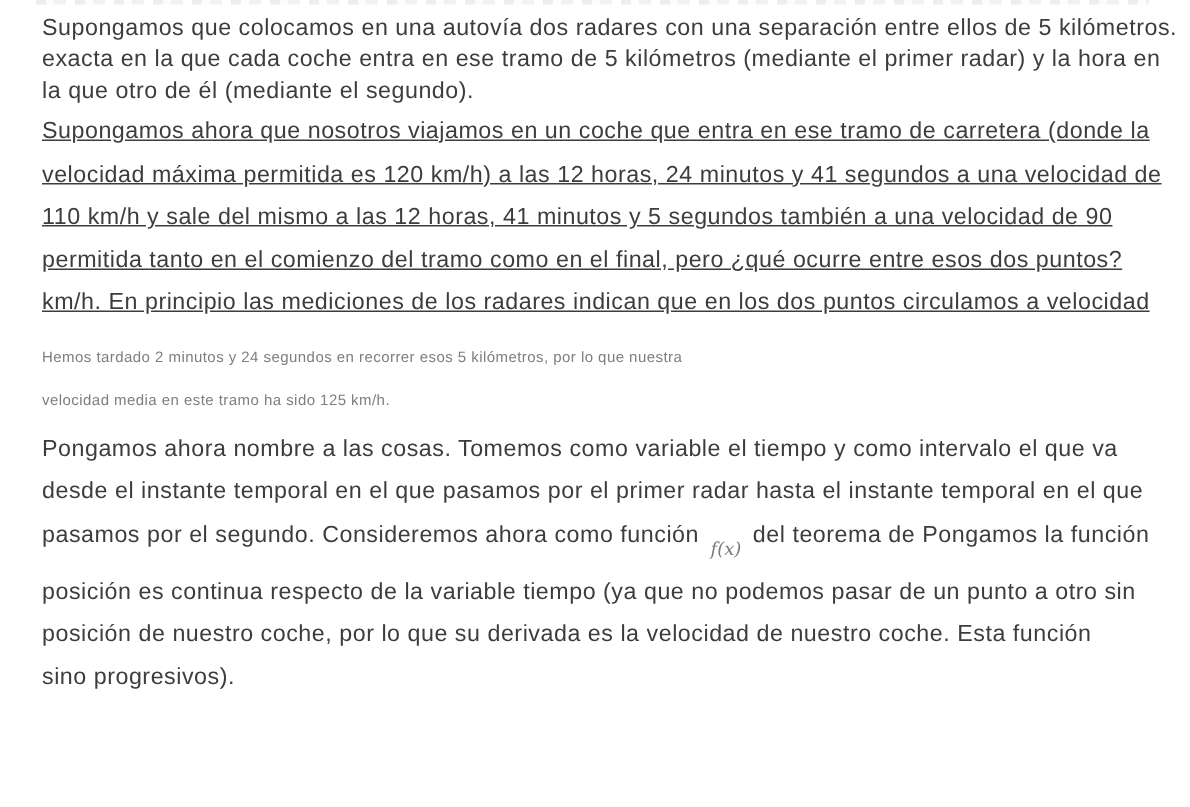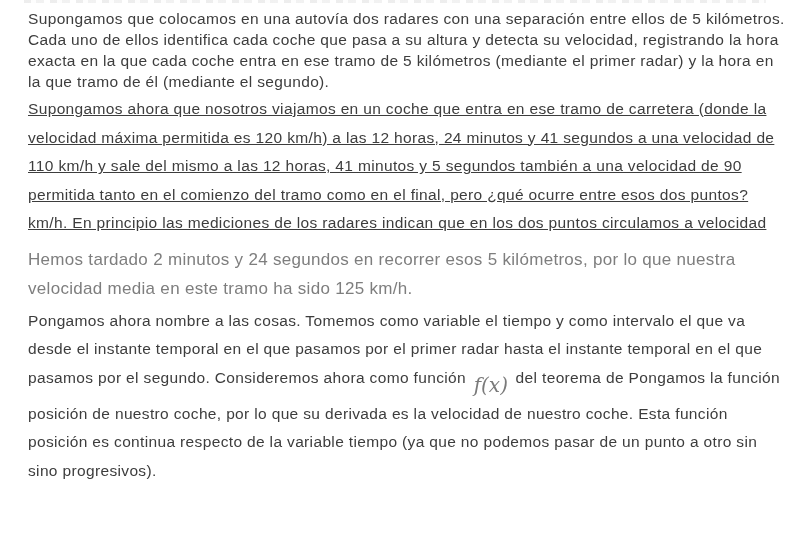--- a/index.html
+++ b/index.html
@@ -47,72 +47,71 @@
     line-height: 21px;
     margin: 0 0 3px 0;
   }
   .p2 {
     line-height: 28.6px;
     margin: 0;
     text-decoration: underline;
   }
   .quote {
     color: #7e7e7e;
-    font-size: 17px;
+    font-size: 10px;
     letter-spacing: 0.3px;
     line-height: 29px;
     margin: 7px 0 0 0;
     white-space: nowrap;
   }
   .p3 {
     line-height: 28.5px;
     margin: 4px 0 0 0;
   }
   .line { white-space: nowrap; }
   .formula {
     display: inline-block;
     font-family: "DejaVu Serif", serif;
     font-style: italic;
-    font-size: 20px;
+    font-size: 12px;
     line-height: 26px;
     color: #7a7a7a;
     letter-spacing: 0;
     padding: 3px 3px 2px 3px;
     vertical-align: -9px;
   }
 </style>
 </head>
 <body>
 
 <div class="page">
 
   <div class="clip-artifact"></div>
 
   <div class="para p1">
     <div class="line">Supongamos que colocamos en una autovía dos radares con una separación entre ellos de 5 kilómetros.</div>
-    <div class="line">Cada uno de ellos identifica cada coche que pasa a su altura y detecta su velocidad, registrando la hora</div>
     <div class="line">exacta en la que cada coche entra en ese tramo de 5 kilómetros (mediante el primer radar) y la hora en</div>
-    <div class="line">la que tramo de él (mediante el segundo).</div>
+    <div class="line">la que otro de él (mediante el segundo).</div>
   </div>
 
   <div class="para p2">
     <div class="line">Supongamos ahora que nosotros viajamos en un coche que entra en ese tramo de carretera (donde la</div>
     <div class="line">velocidad máxima permitida es 120 km/h) a las 12 horas, 24 minutos y 41 segundos a una velocidad de</div>
     <div class="line">110 km/h y sale del mismo a las 12 horas, 41 minutos y 5 segundos también a una velocidad de 90</div>
     <div class="line">permitida tanto en el comienzo del tramo como en el final, pero ¿qué ocurre entre esos dos puntos?</div>
     <div class="line">km/h. En principio las mediciones de los radares indican que en los dos puntos circulamos a velocidad</div>
   </div>
 
   <div class="quote">
     <div class="line">Hemos tardado 2 minutos y 24 segundos en recorrer esos 5 kilómetros, por lo que nuestra</div>
     <div class="line">velocidad media en este tramo ha sido 125 km/h.</div>
   </div>
 
   <div class="para p3">
     <div class="line">Pongamos ahora nombre a las cosas. Tomemos como variable el tiempo y como intervalo el que va</div>
     <div class="line">desde el instante temporal en el que pasamos por el primer radar hasta el instante temporal en el que</div>
     <div class="line"><span>pasamos por el segundo. Consideremos ahora como función </span><span class="formula">f(x)</span><span> del teorema de Pongamos la función</span></div>
+    <div class="line">posición es continua respecto de la variable tiempo (ya que no podemos pasar de un punto a otro sin</div>
     <div class="line">posición de nuestro coche, por lo que su derivada es la velocidad de nuestro coche. Esta función</div>
-    <div class="line">posición es continua respecto de la variable tiempo (ya que no podemos pasar de un punto a otro sin</div>
     <div class="line">sino progresivos).</div>
   </div>
 
 </div>
 
 </body></html>

